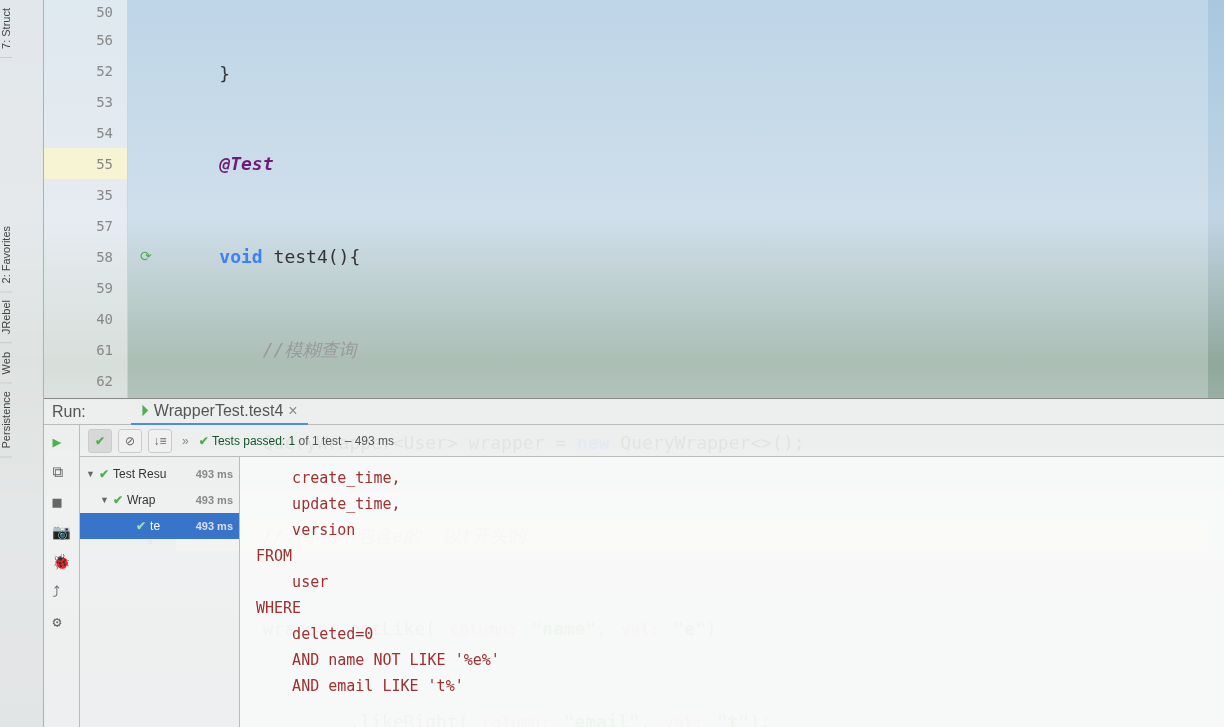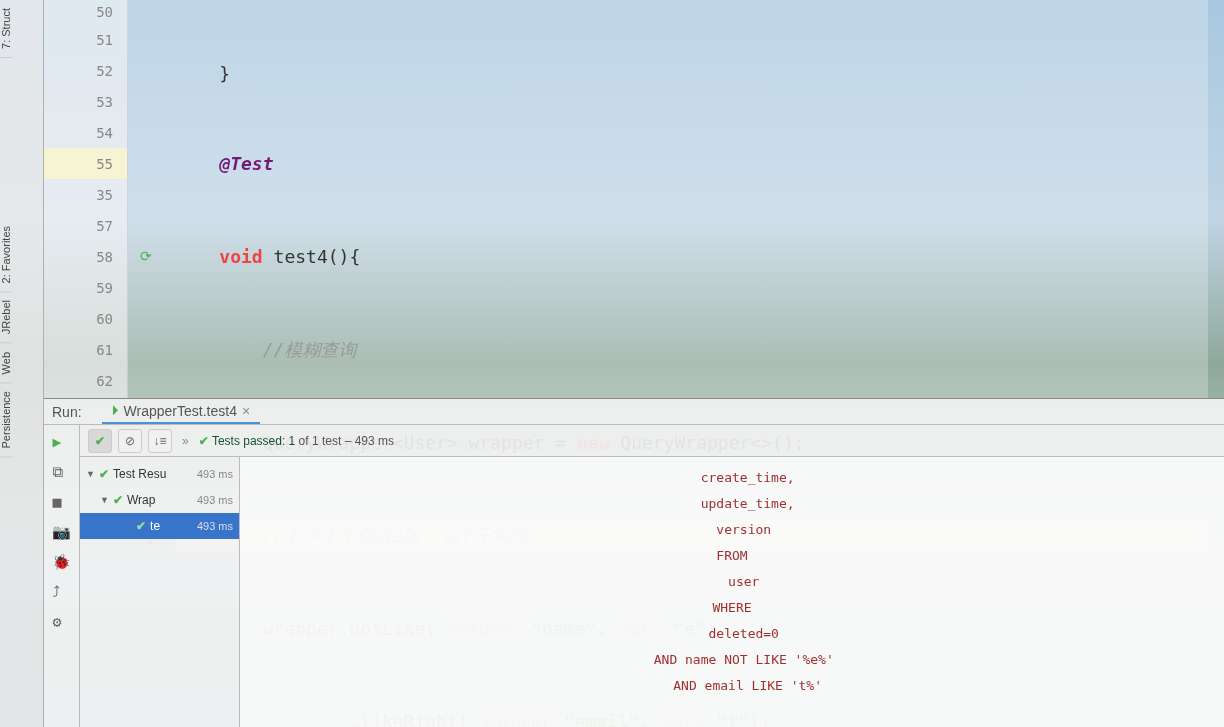--- a/index.html
+++ b/index.html
@@ -68,43 +68,44 @@
   line-height: 31px;
   padding-left: 48px;
   white-space: pre;
 }
 .code-line { height:31px; position:relative; }
 .code-line.first { height:24px; line-height:24px; }
 .hl-line { background: rgba(255,248,200,0.6); }
 .gut-line.hl-line { background: rgba(255,248,200,0.7); }
 .bulb { position:absolute; left:-36px; color:#f5a623; font-size:16px; }
 .reload-icon { position:absolute; left:-36px; color:#4caf50; font-size:14px; }
-.kw { color:#ef4444; font-weight:bold; }
+.kw { color:#3b82f6; font-weight:bold; }
 .ann { color:#701a75; font-weight:bold; font-style:italic; }
 .str { color:#0a7b0a; font-weight:bold; }
 .cmt { color:#999; font-style:italic; }
 .hint { background:rgba(200,200,200,0.5); color:#666; padding:1px 3px; border-radius:3px; font-size:16px; }
 
 .run-panel {
   position: absolute;
   left: 44px; top: 398px; right:0; bottom:0;
   border-top: 1px solid #888;
   background: rgba(245,245,245,0.9);
   display: flex;
   flex-direction: column;
 }
 .tab-bar {
   height: 26px;
   display: flex;
   align-items: center;
   padding: 0 8px;
   font-family: sans-serif;
-  font-size: 14px;
+  font-size: 16px;
   color: #555;
   border-bottom: 1px solid #bbb;
+  gap: 25px;
 }
 .tab-bar .tab {
   padding: 3px 10px;
   display:flex; align-items:center; gap:5px;
   border-bottom: 2px solid #4a90d9;
 }
 .tab-close { color:#888; cursor:pointer; }
 .run-body { flex:1; display:flex; }
 .run-toolbar {
   width: 36px;
@@ -129,57 +130,56 @@
 .status-text b { color:#14532d; font-weight:normal; }
 .chk { color:#4caf50; font-weight:bold; }
 .test-console { flex:1; display:flex; }
 .test-tree {
   width:160px; border-right:1px solid #bbb;
   font-family: sans-serif; font-size:12px;
   padding-top:4px;
 }
 .tree-row { height:26px; display:flex; align-items:center; padding:0 6px; gap:4px; }
 .tree-row .arrow { color:#666; font-size:9px; }
-.tree-row .time { margin-left:auto; color:#888; font-size:11px; }
+.tree-row .time { margin-left:auto; color:#888; font-size:11px;font-weight:bold; }
 .tree-row.sel { background:#3874c9; color:#fff; }
 .tree-row.sel .time { color:#dde; }
 .console {
-  flex:1; padding:8px 16px; font-family:"Consolas",monospace; font-size:13px;
+  flex:1; padding:8px 16px; font-family:"Consolas",monospace; font-size:15px;
   color:#a03030; line-height:26px; white-space:pre;
   background: rgba(255,255,255,0.55);
-  text-align: center;
 }
 </style>
 </head>
 <body>
 
 <div class="left-rail">
   <div class="rail-item">7: Struct</div>
   <div style="height:160px"></div>
   <div class="rail-item">2: Favorites</div>
   <div class="rail-item">JRebel</div>
   <div class="rail-item">Web</div>
   <div class="rail-item">Persistence</div>
 </div>
 
 <div class="editor">
   <div class="gutter">
     <div class="gut-line first">50</div>
-    <div class="gut-line">51</div>
+    <div class="gut-line">56</div>
     <div class="gut-line">
         <span>52</span>
       </div>
     <div class="gut-line">53</div>
     <div class="gut-line">54</div>
     <div class="gut-line hl-line">55</div>
     <div class="gut-line">35</div>
     <div class="gut-line">57</div>
     <div class="gut-line">58</div>
     <div class="gut-line">59</div>
-    <div class="gut-line">60</div>
+    <div class="gut-line">40</div>
     <div class="gut-line">61</div>
     <div class="gut-line">62</div>
   </div>
   <div class="code">
     <div class="code-line first">    }</div>
     <div class="code-line">    <span class="ann">@Test</span></div>
     <div class="code-line"><span class="reload-icon">⟳</span>    <span class="kw">void</span><span> test4(){</span></div>
     <div class="code-line">        <span class="cmt">//模糊查询</span></div>
     <div class="code-line">        <span>QueryWrapper&lt;User&gt; wrapper = </span><span class="kw">new</span><span> QueryWrapper&lt;&gt;();</span></div>
     <div class="code-line hl-line"><span class="bulb">💡</span>        <span class="cmt">//名字中不包含e的  以t开头的</span></div>

